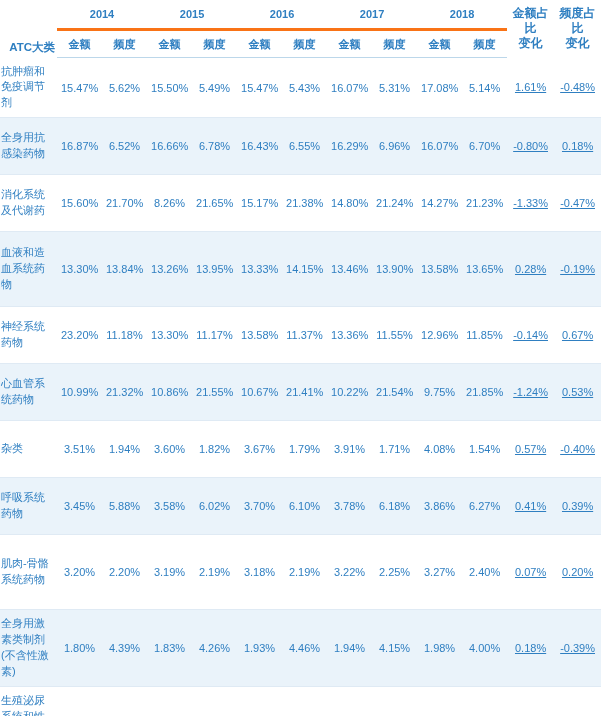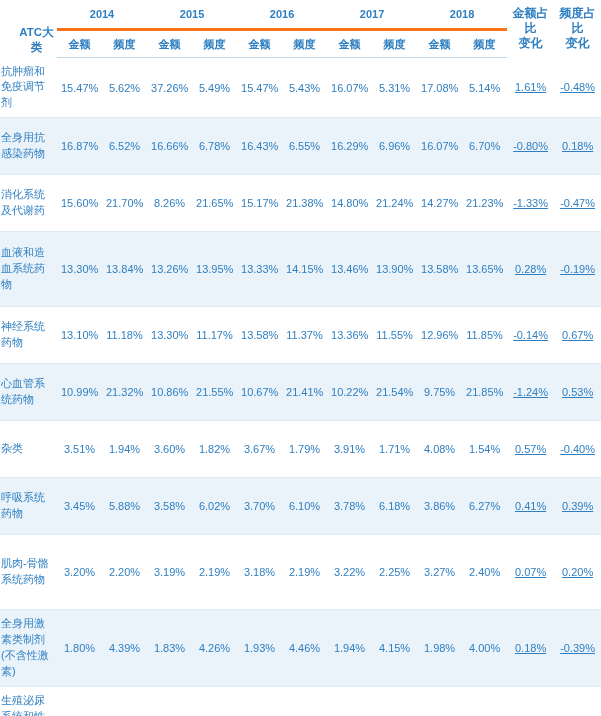--- a/index.html
+++ b/index.html
@@ -36,22 +36,22 @@
     vertical-align: middle;
     padding: 3px 2px;
     font-size: 11px;
   }
   thead tr.year-row th {
     border-bottom: 3px solid #f97316;
     height: 22px;
   }
   thead tr.year-row th.cat-head {
     border-bottom: none;
-    text-align: center;
-    padding-left: 18px;
+    text-align: right;
+    padding-left: 6px;
     vertical-align: bottom;
     font-size: 11.5px;
   }
   thead tr.year-row th.chg-head {
     border-bottom: none;
     vertical-align: middle;
     line-height: 1.25;
     font-size: 12px;
   }
   thead tr.sub-row th {
@@ -138,21 +138,21 @@
         <th>金额</th>
         <th>频度</th>
       </tr>
     </thead>
     <tbody>
 
       <tr class="tall">
         <td class="cat">抗肿瘤和免疫调节剂</td>
         <td class="num">15.47%</td>
         <td class="num">5.62%</td>
-        <td class="num">37.26%</td>
+        <td class="num">15.50%</td>
         <td class="num">5.49%</td>
         <td class="num">15.47%</td>
         <td class="num">5.43%</td>
         <td class="num">16.07%</td>
         <td class="num">5.31%</td>
         <td class="num">17.08%</td>
         <td class="num">5.14%</td>
         <td class="num chg">1.61%</td>
         <td class="num chg">-0.48%</td>
       </tr>
@@ -200,21 +200,21 @@
         <td class="num">13.46%</td>
         <td class="num">13.90%</td>
         <td class="num">13.58%</td>
         <td class="num">13.65%</td>
         <td class="num chg">0.28%</td>
         <td class="num chg">-0.19%</td>
       </tr>
 
       <tr class="tall">
         <td class="cat">神经系统药物</td>
-        <td class="num">13.10%</td>
+        <td class="num">23.20%</td>
         <td class="num">11.18%</td>
         <td class="num">13.30%</td>
         <td class="num">11.17%</td>
         <td class="num">13.58%</td>
         <td class="num">11.37%</td>
         <td class="num">13.36%</td>
         <td class="num">11.55%</td>
         <td class="num">12.96%</td>
         <td class="num">11.85%</td>
         <td class="num chg">-0.14%</td>

